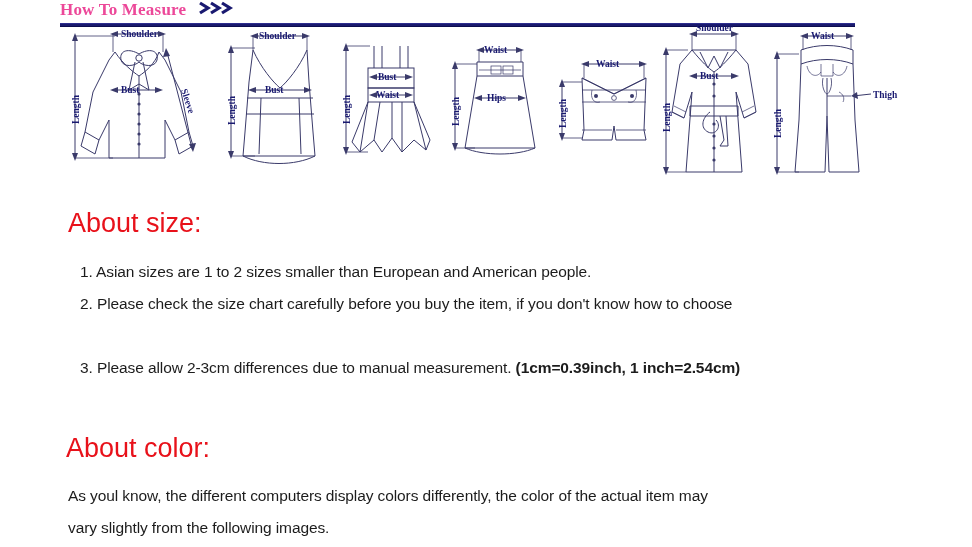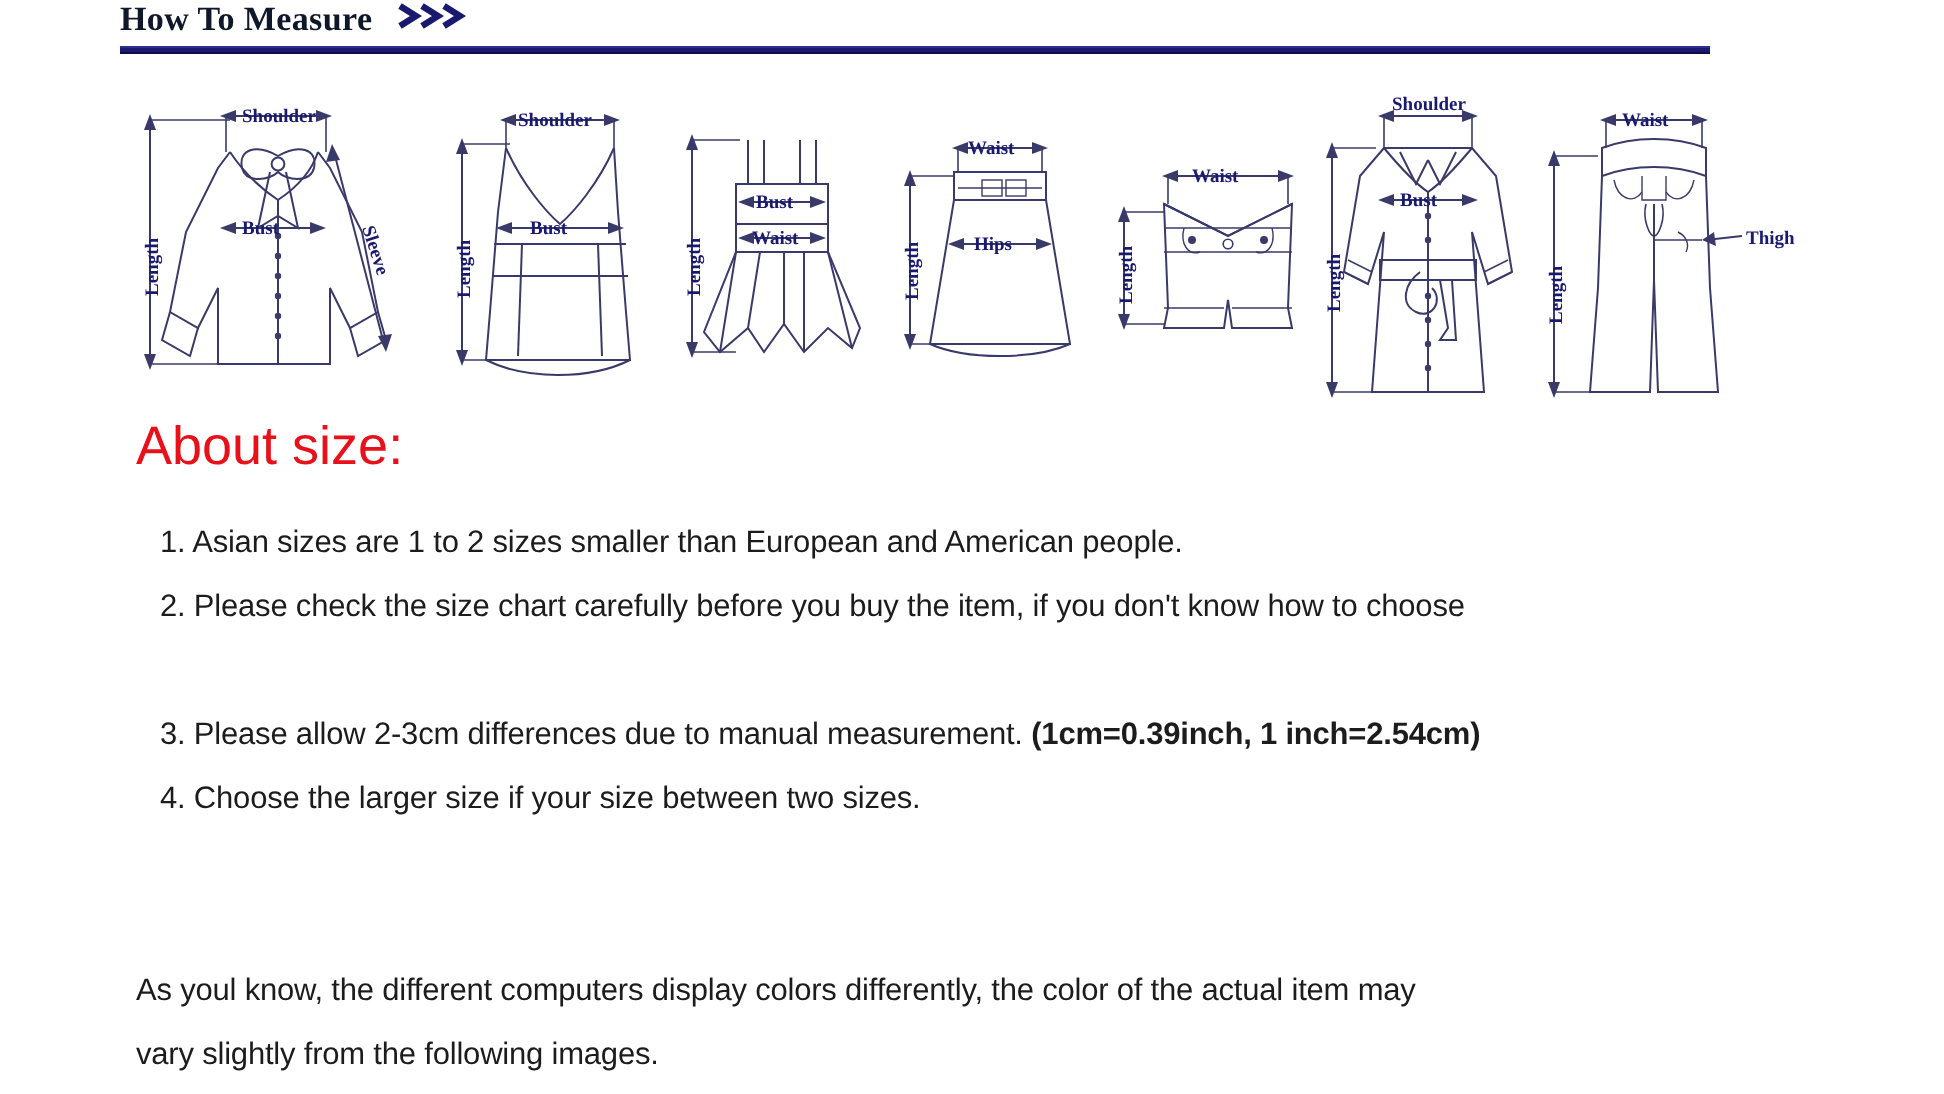--- a/index.html
+++ b/index.html
@@ -25,21 +25,21 @@
   .header {
     position: absolute;
     left: 60px;
     top: 0px;
     width: 800px;
   }
   .header-title {
     font-family: "Liberation Serif", serif;
     font-weight: bold;
     font-size: 17px;
-    color: #0f172a;
+    color: #ec4899;
     letter-spacing: 0.2px;
     line-height: 20px;
     white-space: nowrap;
     display: inline-block;
   }
   .chevrons {
     display: inline-block;
     margin-left: 6px;
     vertical-align: -1px;
   }
@@ -52,21 +52,21 @@
     background: #1a1a6e;
     border-top: 1px solid #2e2e8f;
     border-bottom: 1px solid #0d0d4d;
     box-sizing: border-box;
   }
 
   
   .diagrams {
     position: absolute;
     left: 55px;
-    top: 44px;
+    top: 20px;
     width: 860px;
     height: 165px;
   }
   .fig {
     position: absolute;
     top: 0;
     height: 165px;
   }
   .fig svg { display: block; }
 
@@ -403,19 +403,19 @@
 
   </div>
 
   <div class="section-heading" id="about-size-heading">About size:</div>
 
   <div class="body-line indent1" id="size-line-1">1. Asian sizes are 1 to 2 sizes smaller than European and American people.</div>
   <div class="body-line indent1" id="size-line-2">2. Please check the size chart carefully before you buy the item, if you don't know how to choose</div>
   <div class="body-line indent1" id="size-line-3">
     <span>3. Please allow 2-3cm differences due to manual measurement. </span><span class="bold-note">(1cm=0.39inch, 1 inch=2.54cm)</span>
   </div>
-  <div class="body-line indent1" id="size-line-4">4. Choose the larger size if your size between two sizes.</div>
-
+
+  <div class="section-heading" id="about-color-heading">About color:</div>
 
   <div class="body-line indent2" id="color-line-2">vary slightly from the following images.</div>
   <div class="body-line indent2" id="color-line-1">As youl know, the different computers display colors differently,  the color of the actual item may</div>
 
 </div>
 
 </body></html>

